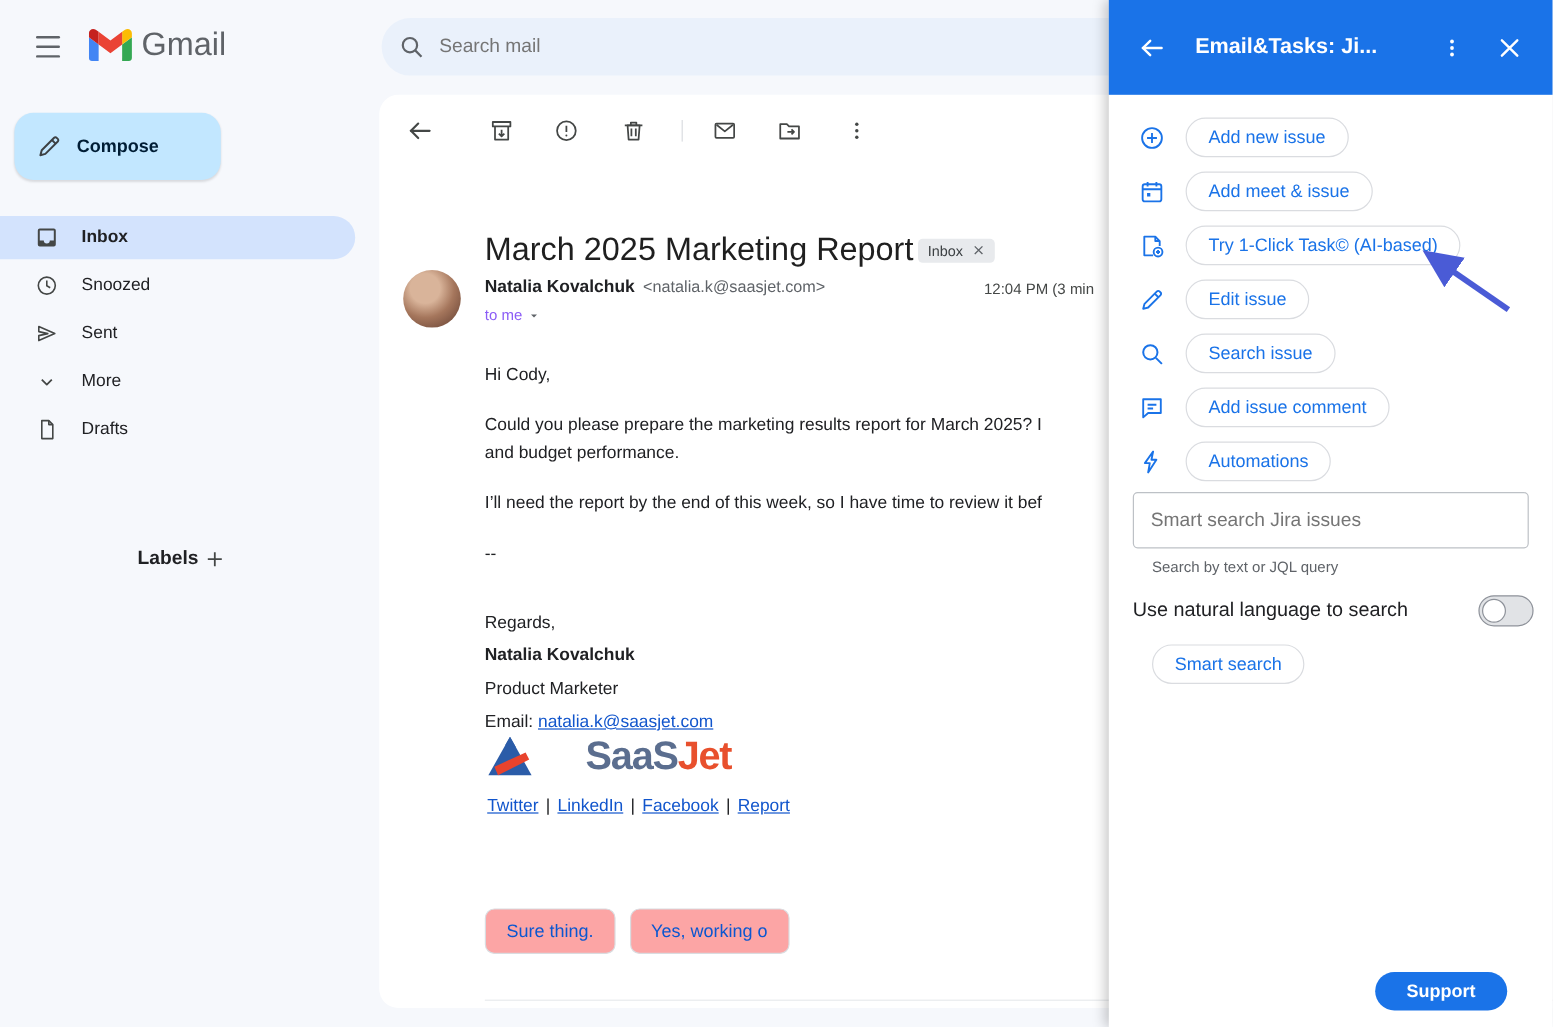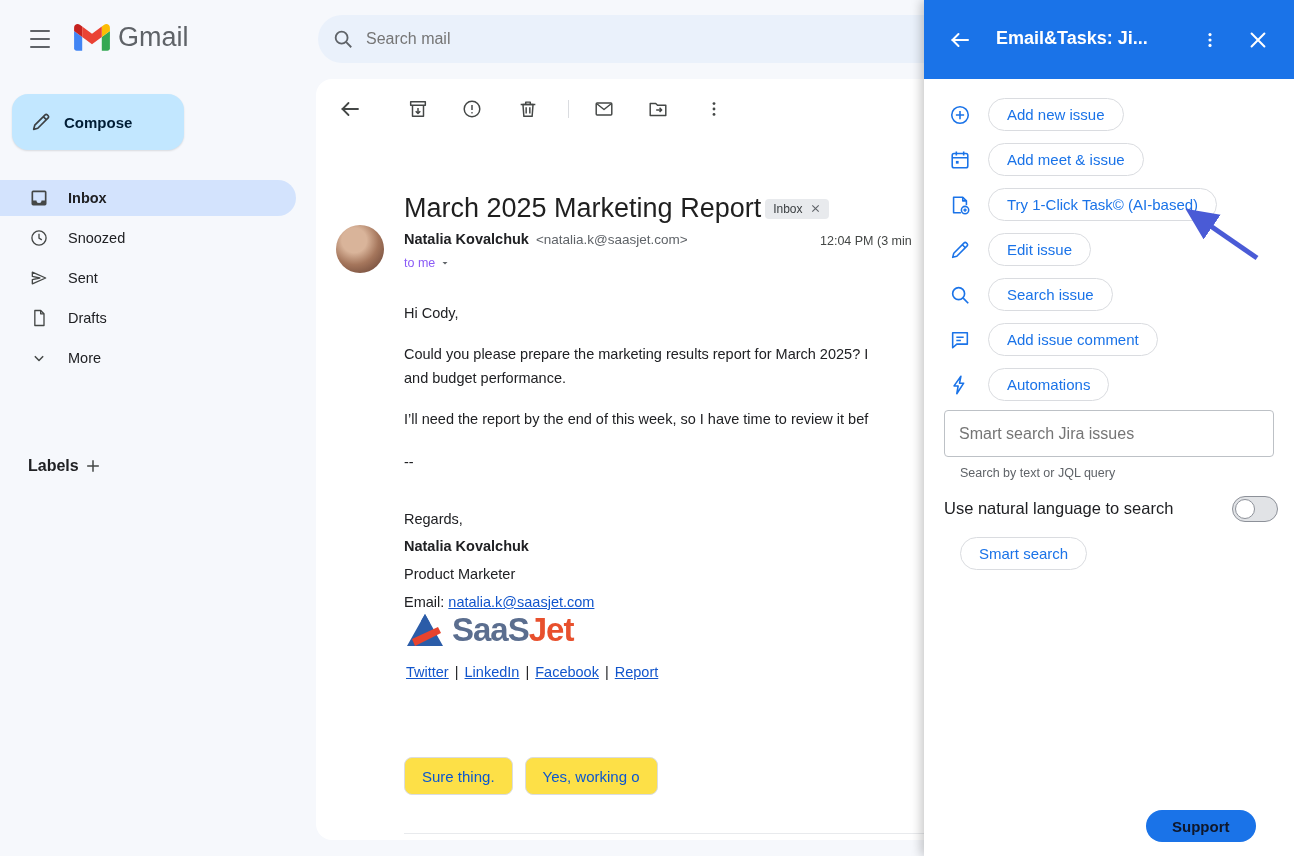--- a/index.html
+++ b/index.html
@@ -14,21 +14,21 @@
   .gmail-logo .wordmark { font-size:27px; color:#5f6368; letter-spacing:0; }
   .searchbar { position:absolute; left:318px; top:15px; width:640px; height:48px; background:#eaf1fb; border-radius:24px; display:flex; align-items:center; padding:0 8px 0 14px; }
   .searchbar input { border:none; outline:none; background:transparent; font-size:16px; color:#3c4043; width:480px; margin-left:12px; font-family:inherit; }
 
   
   .compose { position:absolute; left:12px; top:94px; width:172px; height:56px; background:#c2e7ff; border:none; border-radius:16px; display:flex; align-items:center; gap:12px; padding:0 18px; font-size:15px; font-weight:600; color:#001d35; cursor:pointer; box-shadow:0 1px 2px rgba(0,0,0,.12); font-family:inherit; }
   .nav { position:absolute; left:0; top:180px; width:296px; }
   .nav-item { display:flex; align-items:center; gap:18px; height:36px; margin-bottom:4px; padding-left:28px; border-radius:0 20px 20px 0; font-size:14.5px; color:#202124; cursor:pointer; }
   .nav-item.active { background:#d3e3fd; font-weight:700; }
   .nav-item .nicon { width:22px; height:22px; display:flex; align-items:center; justify-content:center; color:#444746; }
-  .labels-row { position:absolute; left:28px; top:452px; width:252px; display:flex; align-items:center; justify-content:flex-start; }
+  .labels-row { position:absolute; left:28px; top:452px; width:252px; display:flex; align-items:center; justify-content:center; }
   .labels-row .lbl { font-size:16px; font-weight:600; color:#202124; }
   .plus-btn { background:none; border:none; cursor:pointer; color:#444746; width:28px; height:28px; display:flex; align-items:center; justify-content:center; }
 
   
   .card { position:absolute; left:316px; top:79px; width:978px; height:761px; background:#fff; border-radius:16px 0 0 16px; }
   .tb-icon { position:absolute; top:18px; width:24px; height:24px; color:#444746; background:none; border:none; cursor:pointer; display:flex; align-items:center; justify-content:center; }
   .tb-sep { position:absolute; top:21px; width:1px; height:18px; background:#dadce0; }
   .subject-row { position:absolute; left:88px; top:86px; display:flex; align-items:center; gap:4px;margin-top:28px; }
   .subject { font-size:27px; font-weight:400; color:#1f1f1f; }
   .chip-inbox { display:inline-flex; align-items:center; gap:7px; background:#e8eaed; border-radius:4px; padding:3px 8px; font-size:12px; color:#3c4043; }
@@ -36,44 +36,44 @@
   .sender-row { position:absolute; left:88px; top:152px; display:flex; align-items:baseline; gap:7px; }
   .sender-name { font-size:14.5px; font-weight:700; color:#202124; }
   .sender-email { font-size:13.5px; color:#5f6368; }
   .timestamp { position:absolute; left:504px; top:155px; font-size:12.5px; color:#444746; white-space:nowrap; }
   .tome { position:absolute; left:88px; top:177px; display:flex; align-items:center; gap:4px; font-size:12.5px; color:#8b5cf6; cursor:pointer; }
   .bodyline { position:absolute; left:88px; font-size:14.5px; color:#202124; white-space:nowrap; }
   .bold { font-weight:700; }
   a.maillink { color:#1155cc; text-decoration:underline; }
   .saasjet { position:absolute; left:88px; top:532px; display:flex; align-items:center; gap:6px; }
   .saasjet .brand { font-size:33px; font-weight:700; letter-spacing:-1px; }
-  .saasjet .saas { color:#5b6e8f; }
+  .saasjet .saas { color:#5b6e8f;margin-left:36px; }
   .saasjet .jet { color:#e8502d; }
   .social { position:absolute; left:88px; top:585px; font-size:14.5px; }
   .social a { color:#1155cc; margin:0 2px; }
   .social .sep { color:#202124; }
   .chips { position:absolute; left:88px; top:678px; display:flex; gap:12px; }
-  .reply-chip { height:38px; border:1px solid #dadce0; border-radius:8px; background:#fde047; color:#0b57d0; font-size:15px; padding:0 17px; display:flex; align-items:center; white-space:nowrap; cursor:pointer; font-family:inherit; }
+  .reply-chip { height:38px; border:1px solid #dadce0; border-radius:8px; background:#fca5a5; color:#0b57d0; font-size:15px; padding:0 17px; display:flex; align-items:center; white-space:nowrap; cursor:pointer; font-family:inherit; }
   .mail-divider { position:absolute; left:88px; right:0; top:754px; height:1px; background:#e8eaed; }
 
   
   .panel { position:absolute; right:0; top:0; width:370px; height:856px; background:#fff; box-shadow:-3px 0 10px rgba(0,0,0,.22); }
   .panel-header { position:absolute; left:0; top:0; width:100%; height:79px; background:#1a73e8; color:#fff; }
   .ph-btn { position:absolute; background:none; border:none; color:#fff; cursor:pointer; width:28px; height:28px; display:flex; align-items:center; justify-content:center; }
   .panel-title { position:absolute; left:72px; top:28px; font-size:18px; font-weight:700; color:#fff; white-space:nowrap; }
   .action-row { position:absolute; left:0; height:45px; width:100%; display:flex; align-items:center; padding-left:24px; }
   .action-row .aicon { width:24px; height:24px; color:#1a73e8; display:flex; align-items:center; justify-content:center; }
   .pill { margin-left:16px; height:33px; border:1px solid #dadce0; border-radius:17px; background:#fff; color:#1a73e8; font-size:15px; padding:0 18px; display:inline-flex; align-items:center; white-space:nowrap; cursor:pointer; font-family:inherit; }
   .panel-search { position:absolute; left:20px; top:410px; width:330px; height:47px; border:1px solid #bdc1c6; border-radius:4px; padding:0 14px; font-size:16px; color:#3c4043; font-family:inherit; outline:none; background:#fff; }
   .search-helper { position:absolute; left:36px; top:466px; font-size:12.5px; color:#5f6368; }
   .nl-label { position:absolute; left:20px; top:499px; font-size:16.5px; color:#202124; }
   .toggle { position:absolute; right:16px; top:496px; width:46px; height:26px; border-radius:13px; background:#e1e3e6; border:1.5px solid #8d9199; cursor:pointer; }
   .toggle .knob { position:absolute; left:2px; top:1.5px; width:20px; height:20px; border-radius:50%; background:#fff; border:1.5px solid #8d9199; }
   .smart-search { position:absolute; left:20px; top:537px; }
-  .support { position:absolute; left:222px; top:810px; height:32px; border-radius:16px; background:#1a73e8; color:#0f172a; border:none; font-size:15px; font-weight:600; padding:0 26px; cursor:pointer; font-family:inherit; }
+  .support { position:absolute; left:222px; top:810px; height:32px; border-radius:16px; background:#1a73e8; color:#ffffff; border:none; font-size:15px; font-weight:600; padding:0 26px; cursor:pointer; font-family:inherit; }
   .annot-arrow { position:absolute; left:255px; top:206px; pointer-events:none; }
   svg { display:block; }
 </style>
 </head>
 <body>
 
 <div class="app">
 
   <button class="hamburger">
       <span></span>
@@ -129,34 +129,34 @@
     <div class="nav-item">
       <span class="nicon">
         <svg width="20" height="20" viewBox="0 0 24 24" fill="none" stroke="currentColor" stroke-width="1.6" stroke-linejoin="round">
             <path d="M4 19l16-7L4 5v5l9 2-9 2z"></path>
           </svg>
       </span>
       <span>Sent</span>
     </div>
     <div class="nav-item">
       <span class="nicon">
+        <svg width="20" height="20" viewBox="0 0 24 24" fill="none" stroke="currentColor" stroke-width="1.8" stroke-linejoin="round">
+            <path d="M7 10l5 5 5-5"></path>
+          </svg>
+      </span>
+      <span>More</span>
+    </div>
+    <div class="nav-item">
+      <span class="nicon">
         <svg width="20" height="20" viewBox="0 0 24 24" fill="none" stroke="currentColor" stroke-width="1.6" stroke-linejoin="round">
             <path d="M7 3h7l4 4v14H7z"></path>
             <path d="M14 3v4h4"></path>
           </svg>
       </span>
       <span>Drafts</span>
-    </div>
-    <div class="nav-item">
-      <span class="nicon">
-        <svg width="20" height="20" viewBox="0 0 24 24" fill="none" stroke="currentColor" stroke-width="1.8" stroke-linejoin="round">
-            <path d="M7 10l5 5 5-5"></path>
-          </svg>
-      </span>
-      <span>More</span>
     </div>
   </nav>
 
   <div class="labels-row">
     <span class="lbl">Labels</span>
     <button class="plus-btn">
       <svg width="20" height="20" viewBox="0 0 24 24" fill="none" stroke="currentColor" stroke-width="1.8">
           <path d="M12 5v14M5 12h14"></path>
         </svg>
     </button>

